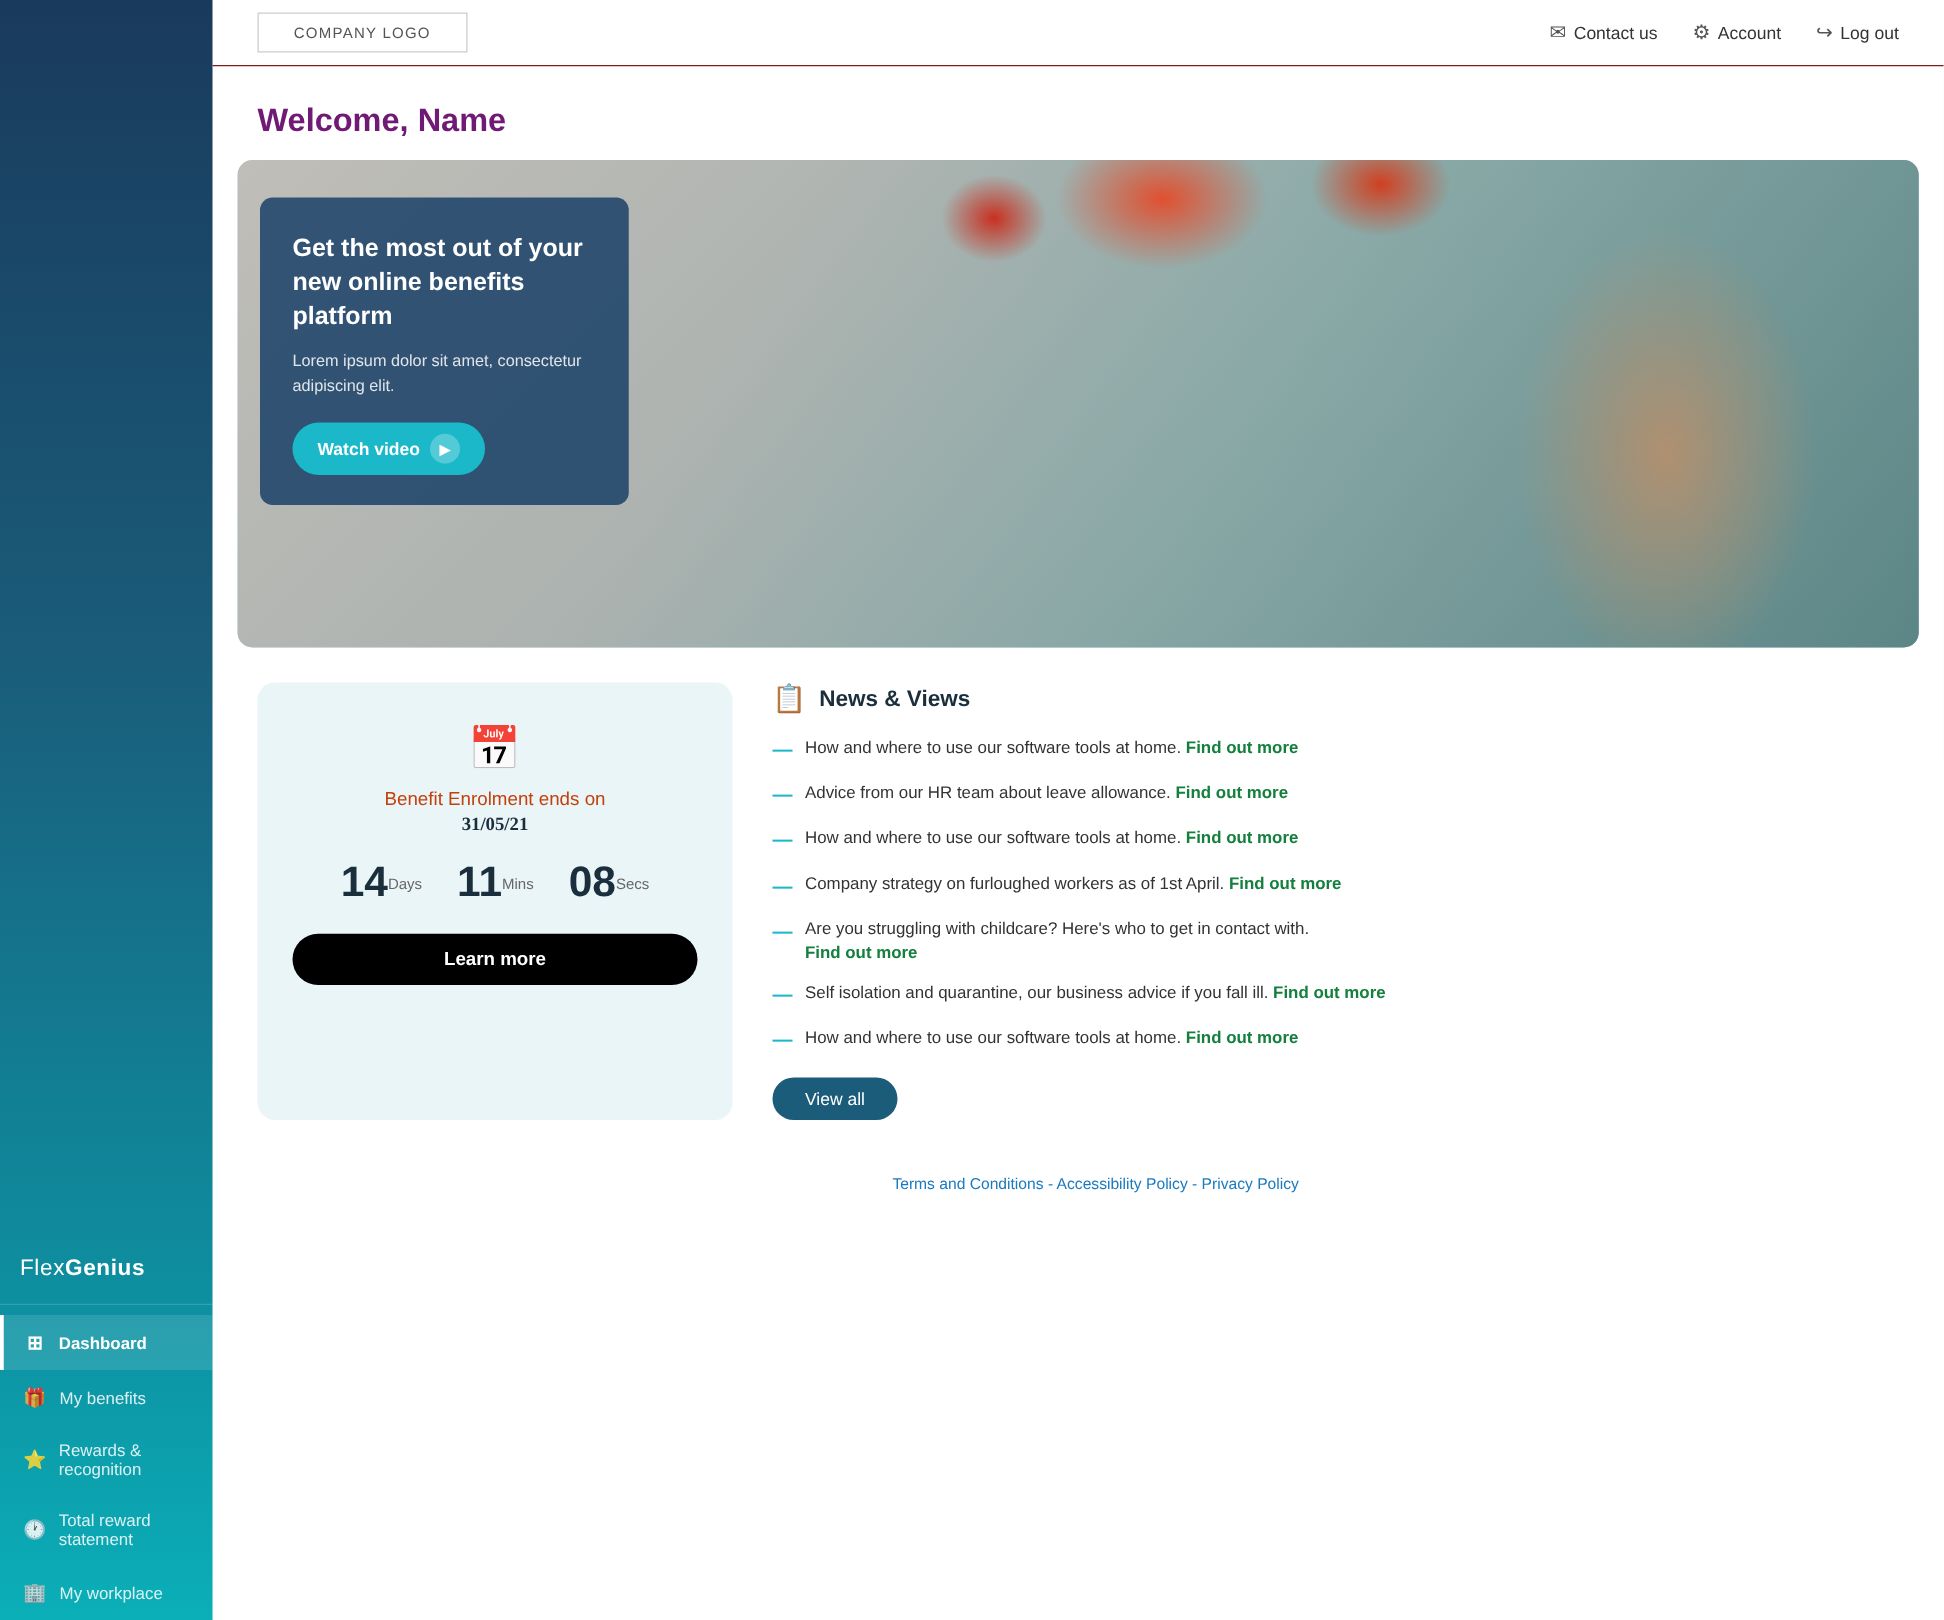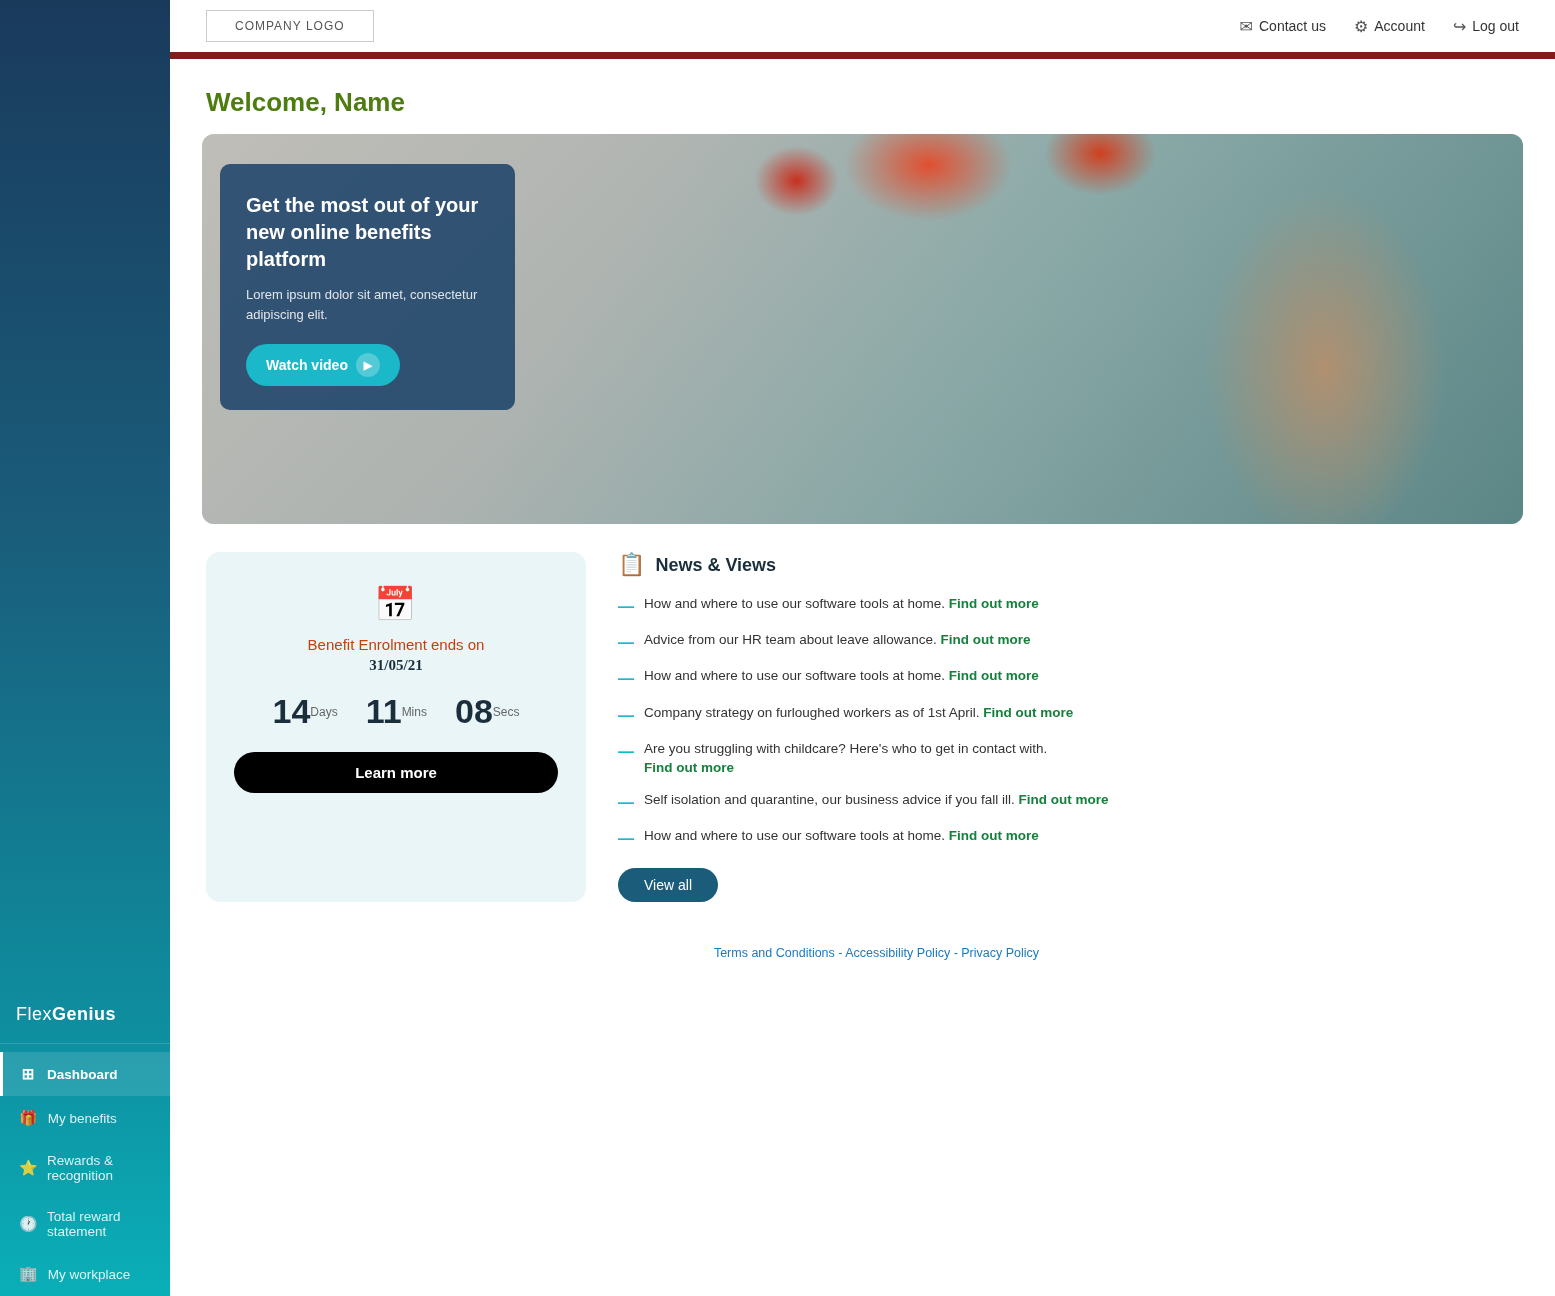--- a/index.html
+++ b/index.html
@@ -47,44 +47,44 @@
       margin-left: 170px;
       flex: 1;
       background: #fff;
       min-height: 100vh;
     }
 
     
     .header {
       display: flex; align-items: center; justify-content: space-between;
       padding: 10px 36px;
-      border-bottom: 7px solid #7f1d1d;
+      border-bottom: 1px solid #7f1d1d;
       background: #fff;
     }
     .company-logo-box {
       border: 1.5px solid #ccc;
       padding: 8px 28px;
       font-size: 12px;
       color: #555;
       letter-spacing: 1px;
     }
     .header-actions { display: flex; align-items: center; gap: 28px; }
     .header-action {
       display: flex; align-items: center; gap: 6px;
       font-size: 14px; color: #333; cursor: pointer;
     }
     .header-action .act-icon { font-size: 16px; color: #555; }
 
     
     .welcome-section { padding: 28px 36px 16px 36px; }
-    .welcome-title { font-size: 26px; font-weight: 700; color: #4d7c0f; }
+    .welcome-title { font-size: 26px; font-weight: 700; color: #701a75; }
 
     
     .hero-banner {
-      margin: 0 32px;
+      margin: 0 20px;
       border-radius: 12px;
       overflow: hidden;
       position: relative;
       height: 390px;
       background: linear-gradient(135deg, #b5c9d5 0%, #7ba7bc 50%, #4a7a94 100%);
     }
     .hero-bg {
       position: absolute; inset: 0;
       background: linear-gradient(120deg, #c8b4a0 30%, #9aaf9a 60%, #6a8f7a 100%);
       opacity: 0.55;

